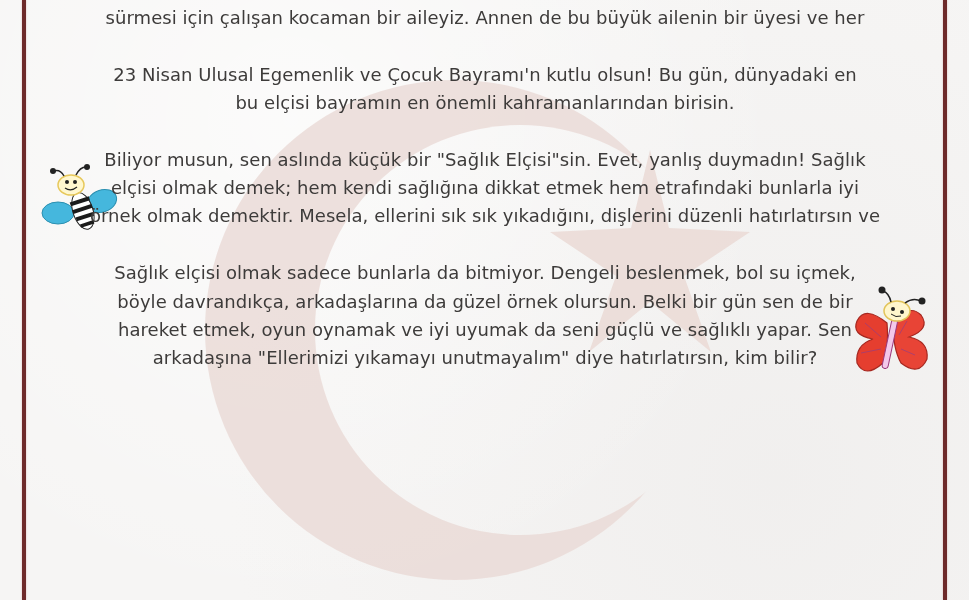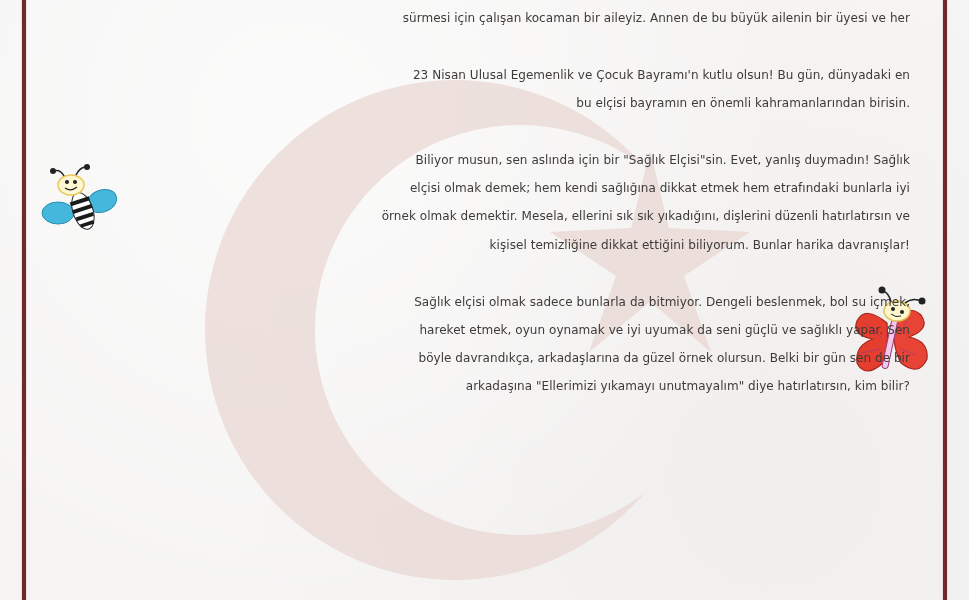--- a/index.html
+++ b/index.html
@@ -38,23 +38,23 @@
       position: absolute;
       left: 0; top: 0;
       width: 969px; height: 600px;
       pointer-events: none;
     }
     .letter {
       position: absolute;
       left: 60px;
       top: 0;
       width: 850px;
-      text-align: right;
+      text-align: center;
       color: #3d3b3a;
-      font-size: 12px;
+      font-size: 18px;
       line-height: 28.3px;
       letter-spacing: 0.05px;
     }
     .para {
       margin: 0;
     }
     .gap {
       height: 28.5px;
     }
     .line {
@@ -147,29 +147,28 @@
     </p>
     <div class="gap"></div>
 
     <p class="para">
       <span class="line">23 Nisan Ulusal Egemenlik ve Çocuk Bayramı'n kutlu olsun! Bu gün, dünyadaki en</span>
       <span class="line">bu elçisi bayramın en önemli kahramanlarından birisin.</span>
     </p>
     <div class="gap"></div>
 
     <p class="para">
-      <span class="line">Biliyor musun, sen aslında için bir "Sağlık Elçisi"sin. Evet, yanlış duymadın! Sağlık</span>
+      <span class="line">Biliyor musun, sen aslında küçük bir "Sağlık Elçisi"sin. Evet, yanlış duymadın! Sağlık</span>
       <span class="line">elçisi olmak demek; hem kendi sağlığına dikkat etmek hem etrafındaki bunlarla iyi</span>
       <span class="line">örnek olmak demektir. Mesela, ellerini sık sık yıkadığını, dişlerini düzenli hatırlatırsın ve</span>
-      <span class="line">kişisel temizliğine dikkat ettiğini biliyorum. Bunlar harika davranışlar!</span>
     </p>
     <div class="gap"></div>
 
     <p class="para">
       <span class="line">Sağlık elçisi olmak sadece bunlarla da bitmiyor. Dengeli beslenmek, bol su içmek,</span>
+      <span class="line">böyle davrandıkça, arkadaşlarına da güzel örnek olursun. Belki bir gün sen de bir</span>
       <span class="line">hareket etmek, oyun oynamak ve iyi uyumak da seni güçlü ve sağlıklı yapar. Sen</span>
-      <span class="line">böyle davrandıkça, arkadaşlarına da güzel örnek olursun. Belki bir gün sen de bir</span>
       <span class="line">arkadaşına "Ellerimizi yıkamayı unutmayalım" diye hatırlatırsın, kim bilir?</span>
     </p>
     <div class="gap"></div>
 
   </div>
 </div>
 
 </body></html>

